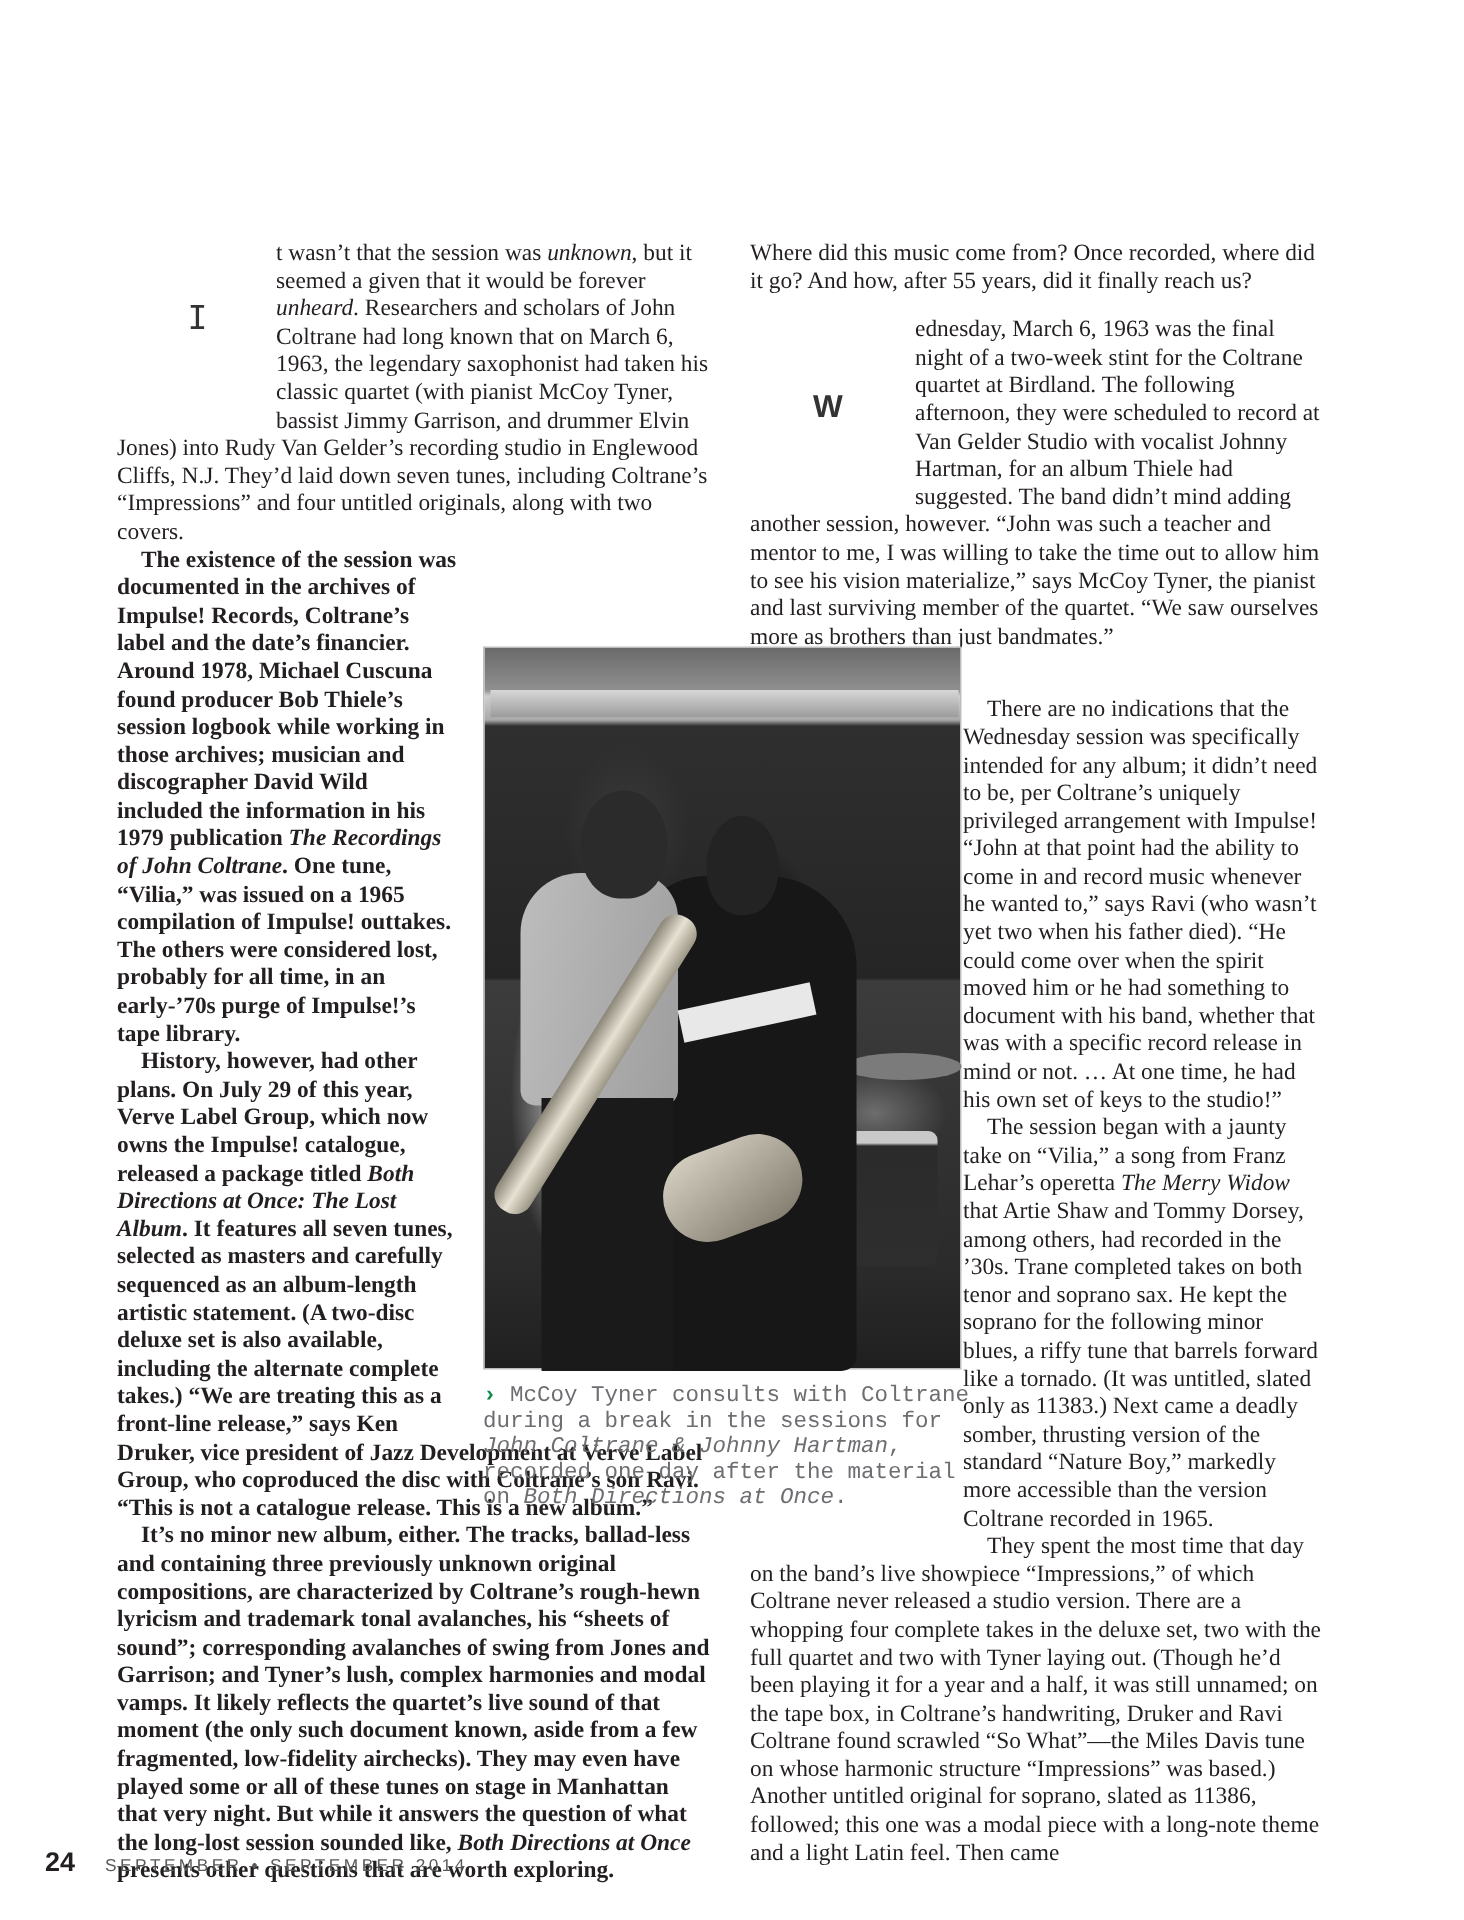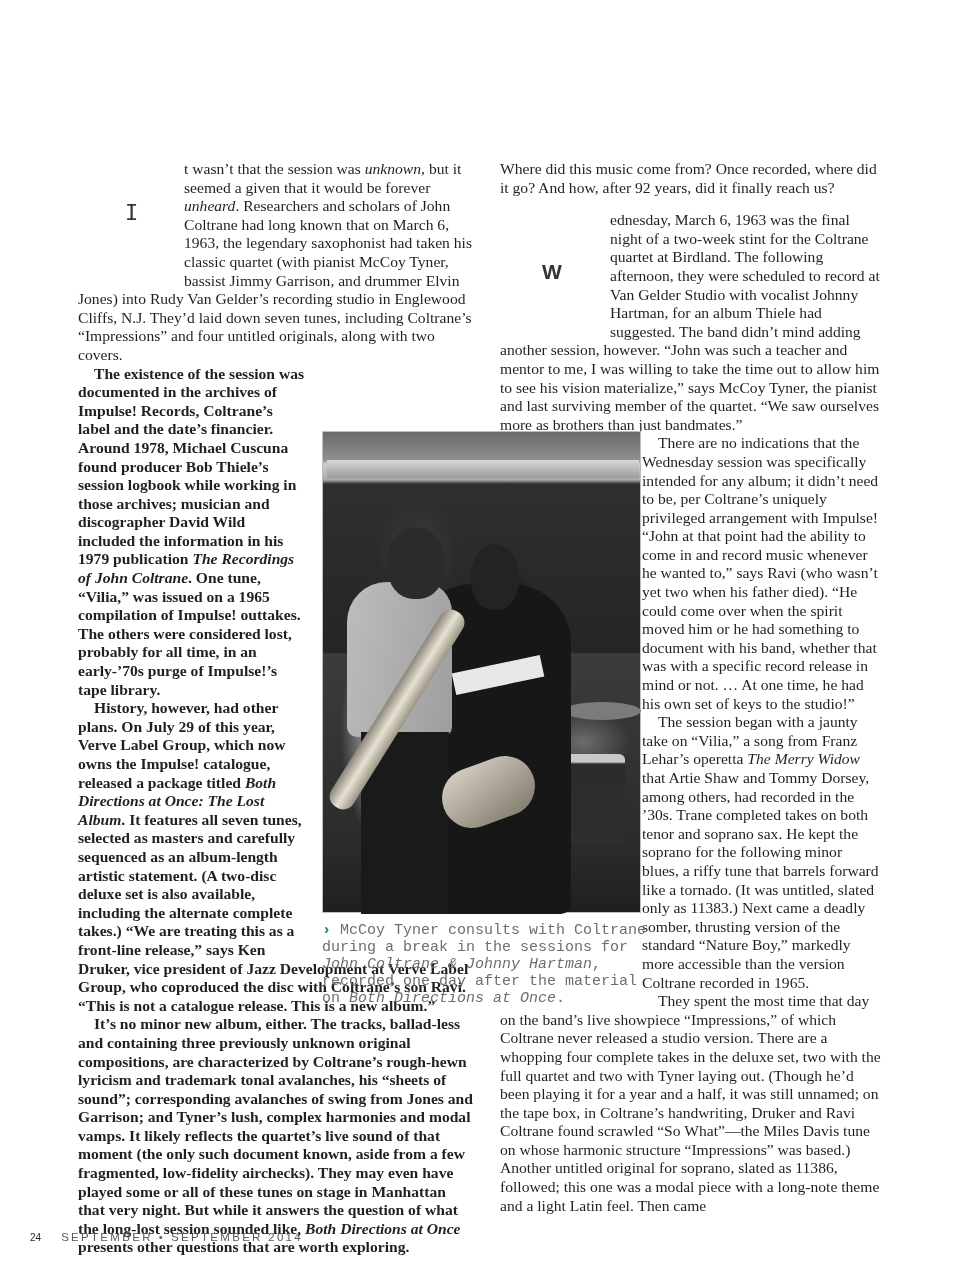--- a/index.html
+++ b/index.html
@@ -52,21 +52,21 @@
     .photo .bell { position: absolute; left: 118px; top: 330px; width: 95px; height: 60px; border-radius: 30px; background: linear-gradient(160deg,#d9d4c6,#7e786a); transform: rotate(-20deg); }
     .photo .drum { position: absolute; left: 232px; top: 322px; width: 70px; height: 90px; border-radius: 6px; background: linear-gradient(180deg,#c9c9c9 0,#c9c9c9 8px,#2b2b2b 10px,#2e2e2e 100%); }
     .photo .cymbal { position: absolute; left: 240px; top: 270px; width: 78px; height: 18px; border-radius: 50%; background: #7b7b7b; }
     .caption {
       position: absolute; left: 322px; top: 922px; width: 330px;
       font-family: Liberation Mono, monospace; font-size: 15px; line-height: 17px; color: #6d6e71;
     }
     .caption .arrow { color: #0b8a4a; font-weight: bold; }
     .caption i { font-style: italic; }
     .footer { position: absolute; left: 30px; top: 1231px; font-family: "Liberation Sans", sans-serif; font-size: 11.5px; color: #58595b; letter-spacing: 2.3px; white-space: nowrap; }
-    .footer .pg { font-weight: normal; color: #231f20; letter-spacing: 0; margin-right: 20px; font-size: 10px; }
+    .footer .pg { font-weight: bold; color: #231f20; letter-spacing: 0; margin-right: 20px; font-size: 18px; }
     .footer .bullet { margin: 0 6px; }
     em { font-style: italic; }
   </style>
 </head>
 <body>
 
 <div class="col col-left">
   <div class="drop-wrap">
     <div class="dropcap dc-i">
         <span>I</span>
@@ -76,29 +76,29 @@
   <div style="position:relative;font-weight:bold;">
     <div id="spacer-l" style="float:right;width:168px;height:0;margin-top:55px;"></div>
     <div style="float:right;clear:right;width:168px;height:530px;"></div>
     <p class="indent"><span>The existence of the session was documented in the archives of Impulse! Records, Coltrane’s label and the date’s financier. Around 1978, Michael Cuscuna found producer Bob Thiele’s session logbook while working in those archives; musician and discographer David Wild included the information in his 1979 publication </span><em>The Recordings of John Coltrane</em><span>. One tune, “Vilia,” was issued on a 1965 compilation of Impulse! outtakes. The others were considered lost, probably for all time, in an early-’70s purge of Impulse!’s tape library.</span></p>
     <p class="indent"><span>History, however, had other plans. On July 29 of this year, Verve Label Group, which now owns the Impulse! catalogue, released a package titled </span><em>Both Directions at Once: The Lost Album</em><span>. It features all seven tunes, selected as masters and carefully sequenced as an album-length artistic statement. (A two-disc deluxe set is also available, including the alternate complete takes.) “We are treating this as a front-line release,” says Ken Druker, vice president of Jazz Development at Verve Label Group, who coproduced the disc with Coltrane’s son Ravi. “This is not a catalogue release. This is a new album.”</span></p>
     <p class="indent"><span>It’s no minor new album, either. The tracks, ballad-less and containing three previously unknown original compositions, are characterized by Coltrane’s rough-hewn lyricism and trademark tonal avalanches, his “sheets of sound”; corresponding avalanches of swing from Jones and Garrison; and Tyner’s lush, complex harmonies and modal vamps. It likely reflects the quartet’s live sound of that moment (the only such document known, aside from a few fragmented, low-fidelity airchecks). They may even have played some or all of these tunes on stage in Manhattan that very night. But while it answers the question of what the long-lost session sounded like, </span><em>Both Directions at Once</em><span> presents other questions that are worth exploring.</span></p>
   </div>
 </div>
 
 <div class="col col-right">
-  <p>Where did this music come from? Once recorded, where did it go? And how, after 92 years, did it finally reach us?</p>
+  <p>Where did this music come from? Once recorded, where did it go? And how, after 55 years, did it finally reach us?</p>
   <div class="gap"></div>
   <div class="drop-wrap">
     <div class="dropcap dc-w" style="width:110px;height:112px;">
         <span>W</span>
       </div>
     <p>ednesday, March 6, 1963 was the final night of a two-week stint for the Coltrane quartet at Birdland. The following afternoon, they were scheduled to record at Van Gelder Studio with vocalist Johnny Hartman, for an album Thiele had suggested. The band didn’t mind adding another session, however. “John was such a teacher and mentor to me, I was willing to take the time out to allow him to see his vision materialize,” says McCoy Tyner, the pianist and last surviving member of the quartet. “We saw ourselves more as brothers than just bandmates.”</p>
   </div>
-  <div style="position:relative;">
+  <div style="position:relative;margin-top:30px;">
     <div style="float:left;width:142px;height:560px;"></div>
     <p class="indent">There are no indications that the Wednesday session was specifically intended for any album; it didn’t need to be, per Coltrane’s uniquely privileged arrangement with Impulse! “John at that point had the ability to come in and record music whenever he wanted to,” says Ravi (who wasn’t yet two when his father died). “He could come over when the spirit moved him or he had something to document with his band, whether that was with a specific record release in mind or not. … At one time, he had his own set of keys to the studio!”</p>
     <p class="indent"><span>The session began with a jaunty take on “Vilia,” a song from Franz Lehar’s operetta </span><em>The Merry Widow</em><span> that Artie Shaw and Tommy Dorsey, among others, had recorded in the ’30s. Trane completed takes on both tenor and soprano sax. He kept the soprano for the following minor blues, a riffy tune that barrels forward like a tornado. (It was untitled, slated only as 11383.) Next came a deadly somber, thrusting version of the standard “Nature Boy,” markedly more accessible than the version Coltrane recorded in 1965.</span></p>
     <p class="indent">They spent the most time that day on the band’s live showpiece “Impressions,” of which Coltrane never released a studio version. There are a whopping four complete takes in the deluxe set, two with the full quartet and two with Tyner laying out. (Though he’d been playing it for a year and a half, it was still unnamed; on the tape box, in Coltrane’s handwriting, Druker and Ravi Coltrane found scrawled “So What”—the Miles Davis tune on whose harmonic structure “Impressions” was based.) Another untitled original for soprano, slated as 11386, followed; this one was a modal piece with a long-note theme and a light Latin feel. Then came</p>
   </div>
 </div>
 
 <div class="photo" title="McCoy Tyner and John Coltrane, holding a tenor saxophone, reading a sheet of paper in a recording studio with a drum kit behind">
   <div class="shelf"></div>
   <div class="cymbal"></div>

